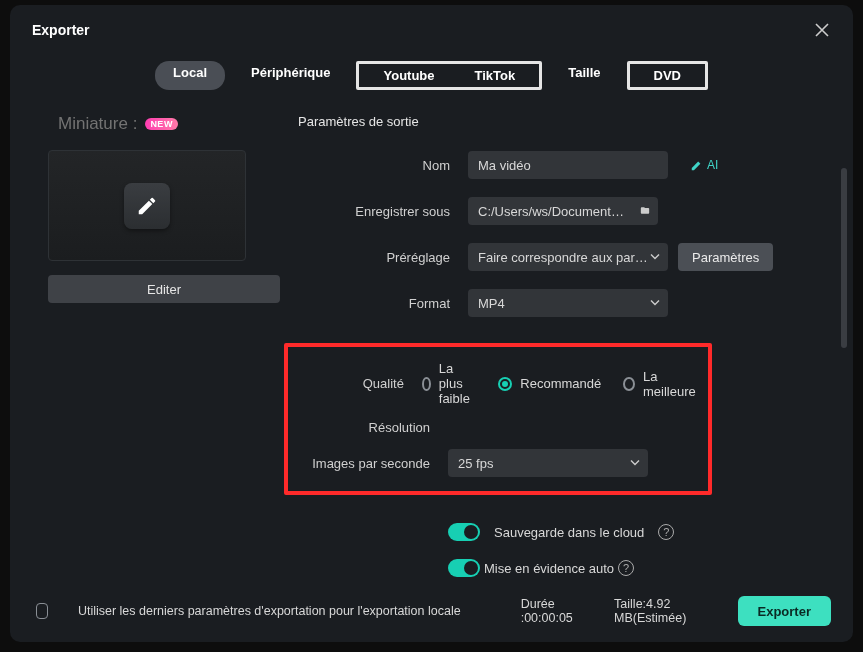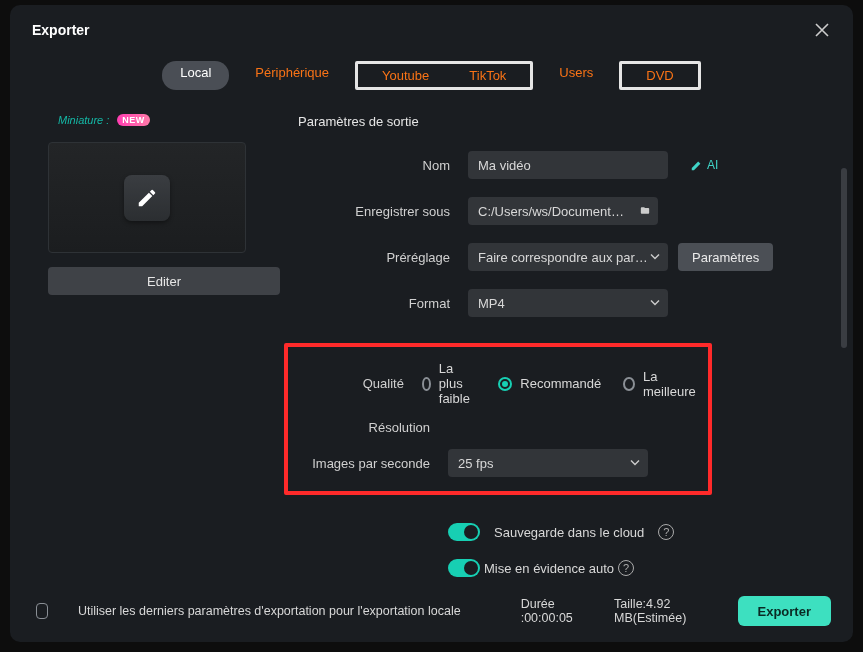--- a/index.html
+++ b/index.html
@@ -10,39 +10,39 @@
     display: flex; flex-direction: column;
   }
   .dialog-header {
     display: flex; align-items: center; justify-content: space-between;
     padding: 14px 20px 8px 22px;
   }
   .dialog-title { font-size: 14px; font-weight: 600; color: #fff; }
   .close-btn { width: 22px; height: 22px; display:flex; align-items:center; justify-content:center; cursor:pointer; color:#ccc; }
   .close-btn svg { width: 14px; height: 14px; }
 
-  .tabs-row { display:flex; justify-content:center; padding: 12px 0 18px; gap: 0; }
+  .tabs-row { display:flex; justify-content:center; padding: 12px 0 18px; gap: 0; font-weight: bold; }
   .tab-pill {
-    background: transparent; color: #f97316; padding: 4px 18px; font-size: 13px;
+    background: transparent; color: #ffffff; padding: 4px 18px; font-size: 13px;
     border-radius: 14px; cursor:pointer; white-space: nowrap;
   }
   .tab-pill.active { background: #4a4e55; color: #fff; }
   .tab-box-red {
     border: 3px solid #e5e5e5; padding: 2px 4px; border-radius: 2px; display:flex; gap:0;
   }
   .tab-box-red .tab-pill { padding: 2px 20px; }
   .tabs-row > * { margin: 0 4px; }
 
   .content {
     flex: 1; display: flex; padding: 0 20px 0 38px; overflow: hidden; position: relative;
   }
 
   .col-left { width: 220px; padding-top: 6px; }
   .mini-row { display:flex; align-items:center; gap:8px; margin-bottom: 16px; margin-left: 10px;}
-  .mini-label { font-size: 11px; color:#14b8a6;font-style:italic; }
+  .mini-label { font-size: 17px; color:#737373; }
   .badge-new {
     background: linear-gradient(90deg,#ff3db1,#ff7aa8); color:#fff; font-size:9px; font-weight:700;
     padding: 1px 5px; border-radius: 6px; letter-spacing: .5px;
   }
   .thumb {
     width: 198px; height: 111px; background: linear-gradient(#232527,#1b1d1f);
     border: 1px solid #2e3236; border-radius: 4px; position:relative;
     display:flex; align-items:center; justify-content:center;
   }
   .thumb-icon {
@@ -132,21 +132,21 @@
     </div>
   </div>
 
   <div class="tabs-row">
     <div class="tab-pill active">Local</div>
     <div class="tab-pill">Périphérique</div>
     <div class="tab-box-red">
       <div class="tab-pill">Youtube</div>
       <div class="tab-pill">TikTok</div>
     </div>
-    <div class="tab-pill">Users</div>
+    <div class="tab-pill">Taille</div>
     <div class="tab-box-red">
       <div class="tab-pill">DVD</div>
     </div>
   </div>
 
   <div class="content">
 
     <div class="col-left">
       <div class="mini-row">
         <span class="mini-label">Miniature :</span>

